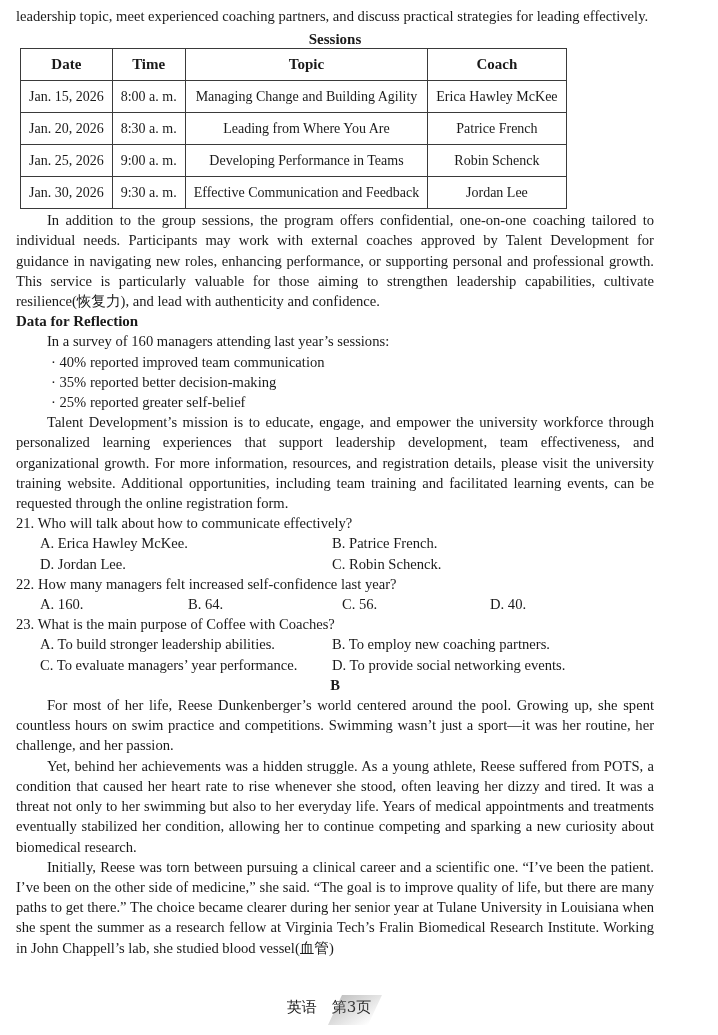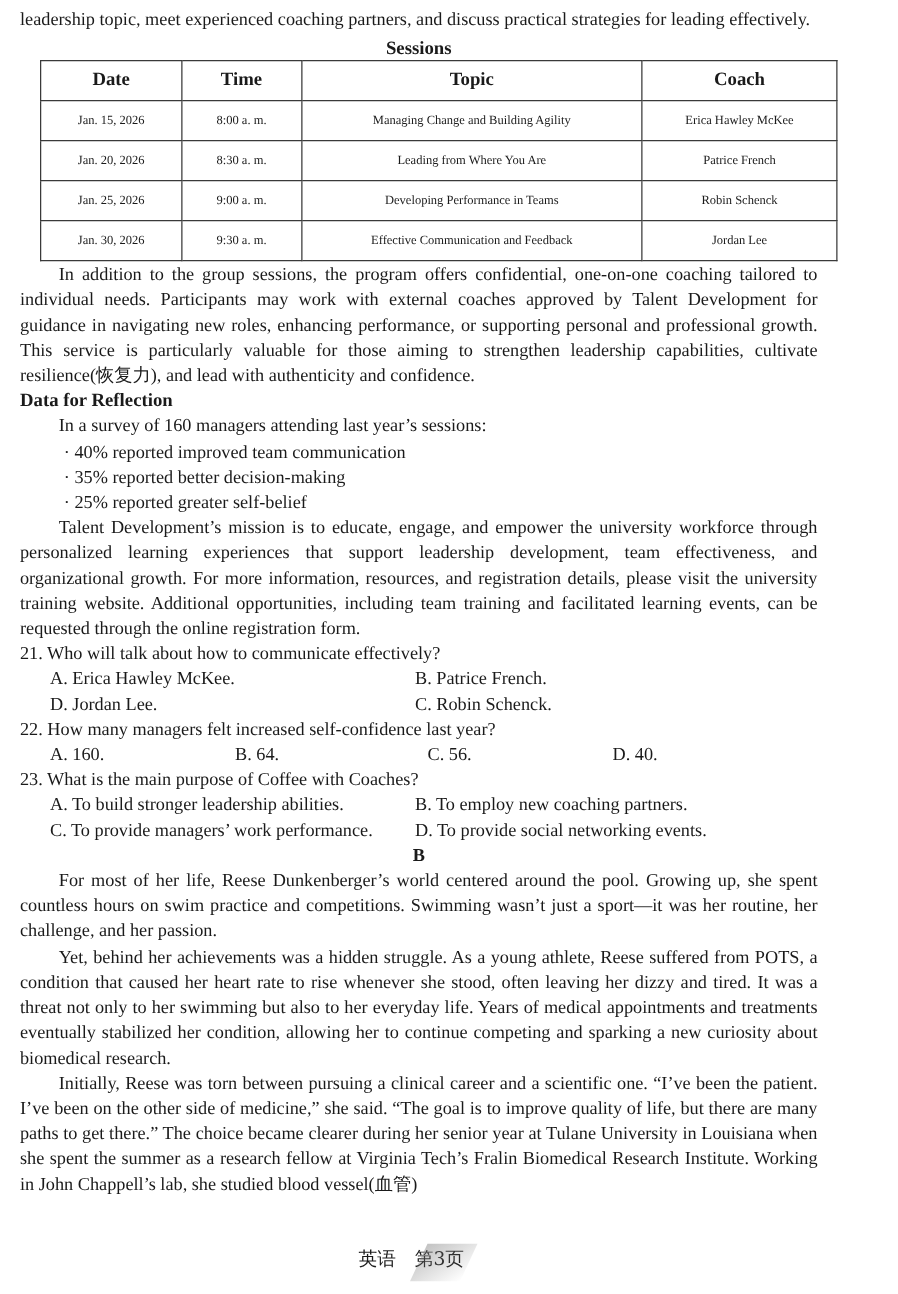--- a/index.html
+++ b/index.html
@@ -7,23 +7,23 @@
     width: 718px; height: 1035px; position: relative; overflow: hidden;
     font-family: "Liberation Serif", "DejaVu Serif", serif;
     color: #1a1a1a;
     font-size: 14.6px;
   }
   .page { position: absolute; left: 16px; top: 6px; width: 638px; }
   p { margin: 0; text-align: justify; line-height: 20.2px; }
   .indent { text-indent: 31px; }
   .nojust { text-align: left; }
   .caption { text-align: center; font-weight: bold; font-size: 15px; line-height: 18px; margin-top: 4px; margin-bottom: 0; }
-  table.sessions { border-collapse: collapse; width: 638px; margin-left: 16px; }
+  table.sessions { border-collapse: collapse; width: 518px; margin-left: 4px; }
   table.sessions th, table.sessions td {
-    border: 1.4px solid #3a3a3a; height: 31px; padding: 0 8px; font-size: 10px;
+    border: 1.4px solid #3a3a3a; height: 31px; padding: 0 8px; font-size: 14px;
   }
   table.sessions th { font-weight: bold; text-align: center; font-size: 15px; }
   table.sessions td { text-align: center; white-space: nowrap; }
   table.sessions td.c-date { text-align: center; }
   col.c1 { width: 113px; } col.c2 { width: 96px; } col.c3 { width: 273px; } col.c4 { width: 156px; }
   .heading { font-weight: bold; font-size: 15px; line-height: 20.2px; }
   .bullet { padding-left: 35px; line-height: 20.2px; }
   .q { line-height: 20.2px; }
   .opts { display: flex; line-height: 20.2px; padding-left: 24px; }
   .opts span { display: inline-block; }
@@ -113,21 +113,21 @@
     <span>C. 56.</span>
     <span>D. 40.</span>
   </div>
 
   <div class="q">23. What is the main purpose of Coffee with Coaches?</div>
   <div class="opts o2">
     <span>A. To build stronger leadership abilities.</span>
     <span>B. To employ new coaching partners.</span>
   </div>
   <div class="opts o2">
-    <span>C. To provide managers’ work performance.</span>
+    <span>C. To evaluate managers’ year performance.</span>
     <span>D. To provide social networking events.</span>
   </div>
 
   <div class="sec-b">B</div>
   <p class="indent">For most of her life, Reese Dunkenberger’s world centered around the pool. Growing up, she spent countless hours on swim practice and competitions. Swimming wasn’t just a sport—it was her routine, her challenge, and her passion.</p>
   <p class="indent">Yet, behind her achievements was a hidden struggle. As a young athlete, Reese suffered from POTS, a condition that caused her heart rate to rise whenever she stood, often leaving her dizzy and tired. It was a threat not only to her swimming but also to her everyday life. Years of medical appointments and treatments eventually stabilized her condition, allowing her to continue competing and sparking a new curiosity about biomedical research.</p>
   <p class="indent">Initially, Reese was torn between pursuing a clinical career and a scientific one. “I’ve been the patient. I’ve been on the other side of medicine,” she said. “The goal is to improve quality of life, but there are many paths to get there.” The choice became clearer during her senior year at Tulane University in Louisiana when she spent the summer as a research fellow at Virginia Tech’s Fralin Biomedical Research Institute. Working in John Chappell’s lab, she studied blood vessel(血管)</p>
 </div>
 
 <div class="footer">

